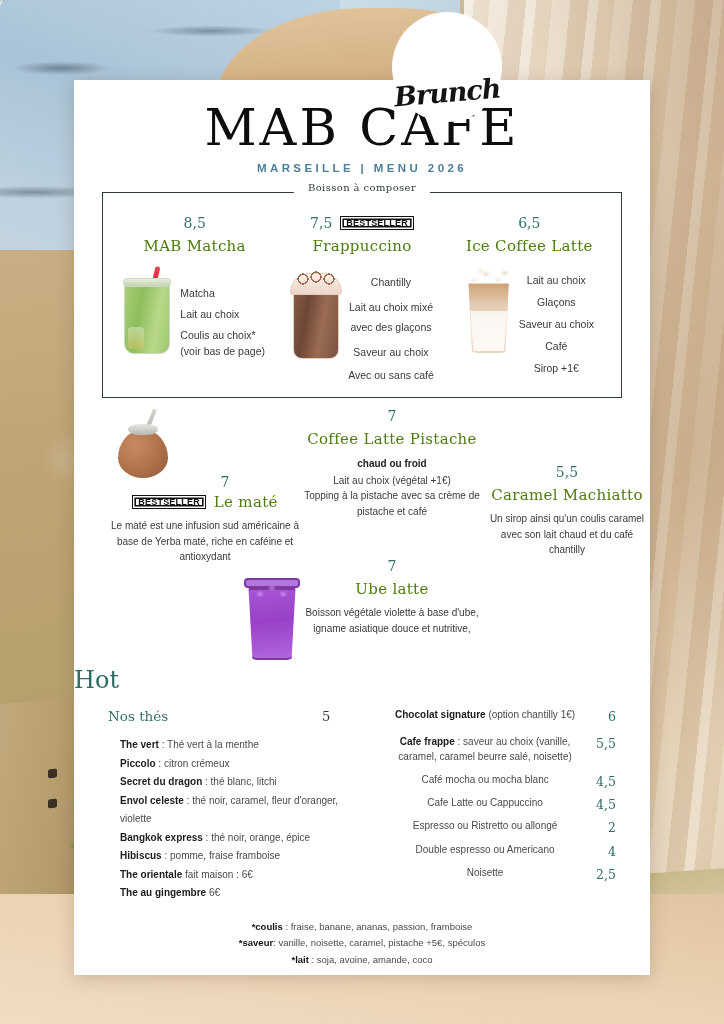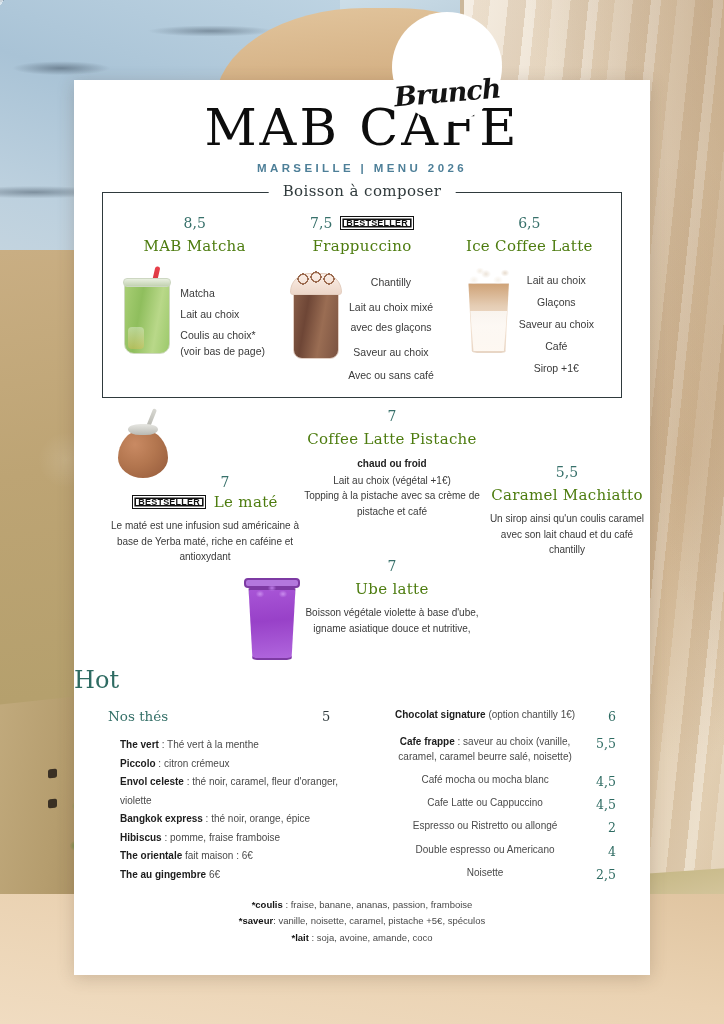--- a/index.html
+++ b/index.html
@@ -160,21 +160,21 @@
   .compose-box{
     position:relative;
     margin:18px 28px 0 28px;
     border:1px solid #2f3a3d;
     padding:22px 8px 12px 8px;
   }
   .compose-title{
     position:absolute; top:-11px; left:50%; transform:translateX(-50%);
     background:#fff; padding:0 14px;
     font-family:"DejaVu Serif", serif;
-    font-size:15px; color:#303a3c; letter-spacing:.4px;
+    font-size:10px; color:#303a3c; letter-spacing:.4px;
     white-space:nowrap;
   }
 
   .cols3 { display:flex; }
   .col3 { flex:1; text-align:center; position:relative; }
 
   .price {
     font-family:"DejaVu Serif", serif;
     font-size:14px; color:#37706a;
   }
@@ -352,21 +352,21 @@
   }
   .cof-tight{ margin-bottom:5px; }
 
   .extra{
     font-size:9.2px; color:#4a4a4a; line-height:1.2; margin-top:2px;
   }
   .extra b{ color:#1d1d1d; font-weight:700; }
 
   
   .notes{
-    text-align:center; margin-top:8px; padding:0 60px;
+    text-align:center; margin-top:16px; padding:0 60px;
     font-size:9.5px; color:#4a4a4a; line-height:1.75;
   }
   .notes b{ color:#141414; font-weight:700; }
 </style>
 </head>
 <body>
 
 <div id="photo-bg">
   <div class="bg-sky"></div>
   <div class="bg-marble"></div>
@@ -507,20 +507,21 @@
   <div class="hot-wrap">
 
     <div class="hot-left">
       <div class="teas-head">
         <div class="teas-title">Nos thés</div>
         <div class="teas-price">5</div>
       </div>
       <div class="tea-list" id="tea-list">
           <div class="tea-item"><b>The vert</b><span> : Thé vert à la menthe</span></div>
           <div class="tea-item"><b>Piccolo</b><span> : citron crémeux</span></div>
+          <div class="tea-item"><b>Secret du dragon</b><span> : thé blanc, litchi</span></div>
           <div class="tea-item"><b>Envol celeste</b><span> : thé noir, caramel, fleur d'oranger, violette</span></div>
           <div class="tea-item"><b>Bangkok express</b><span> : thé noir, orange, épice</span></div>
           <div class="tea-item"><b>Hibiscus</b><span> : pomme, fraise framboise</span></div>
           <div class="tea-item"><b>The orientale</b><span> fait maison : 6€</span></div>
           <div class="tea-item"><b>The au gingembre</b><span> 6€</span></div>
         </div>
     </div>
 
     <div class="hot-right">
       <div id="coffee-list">

